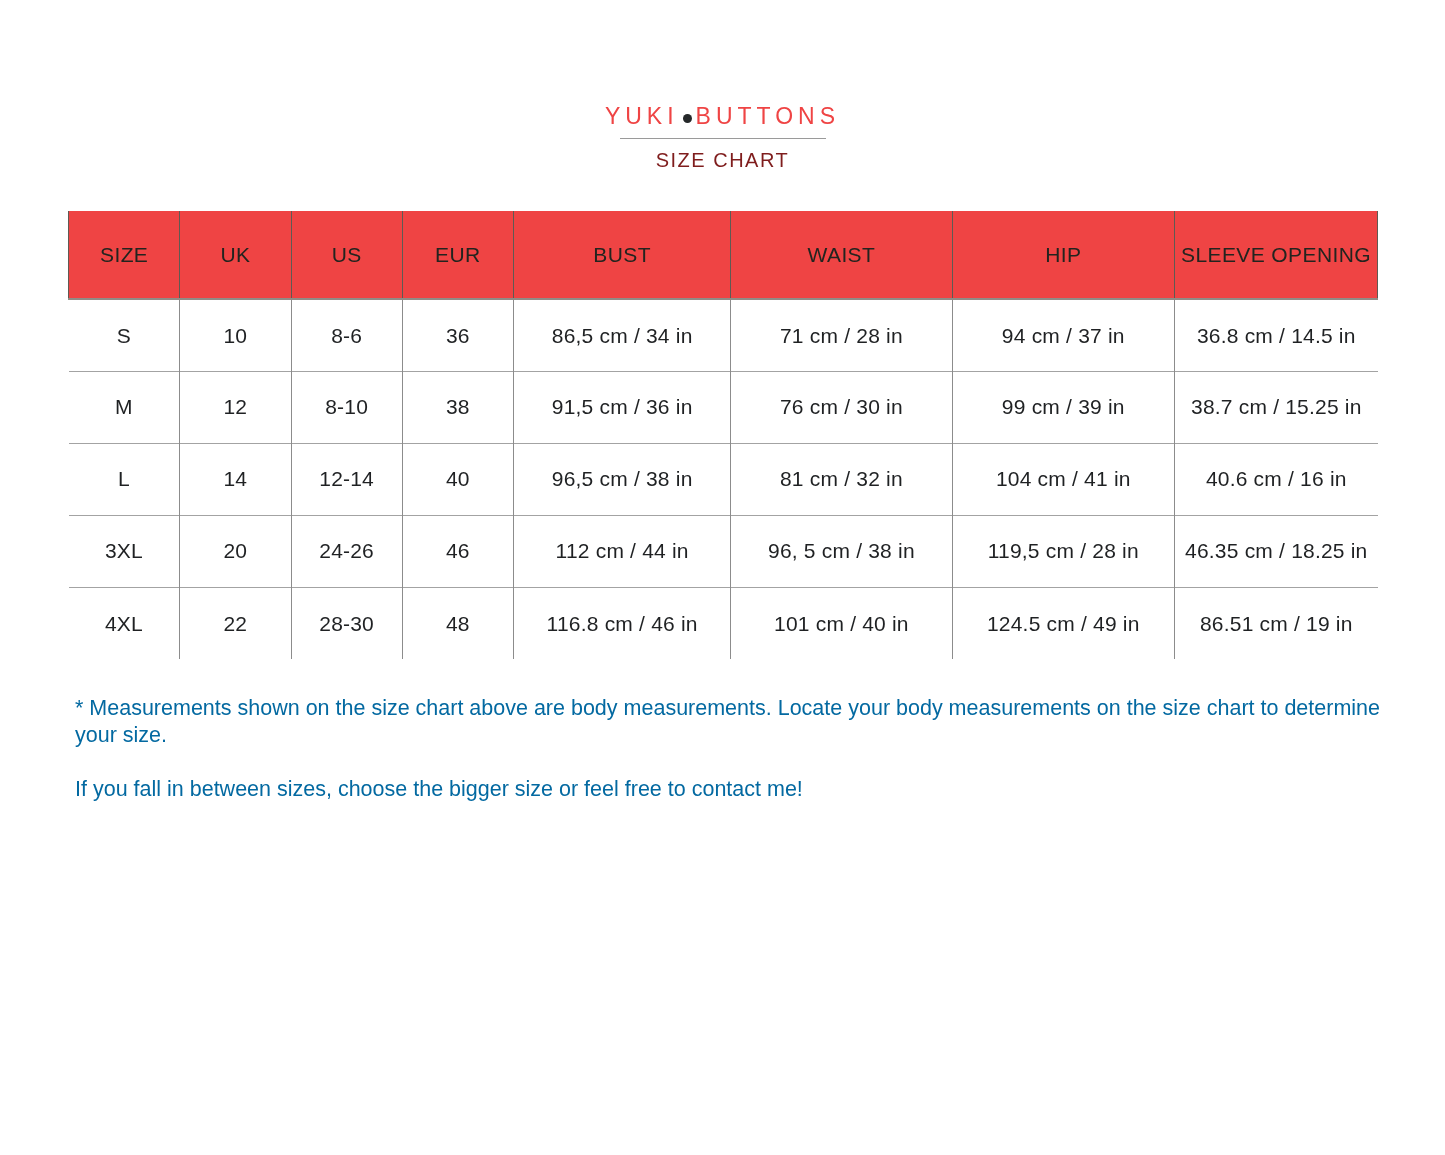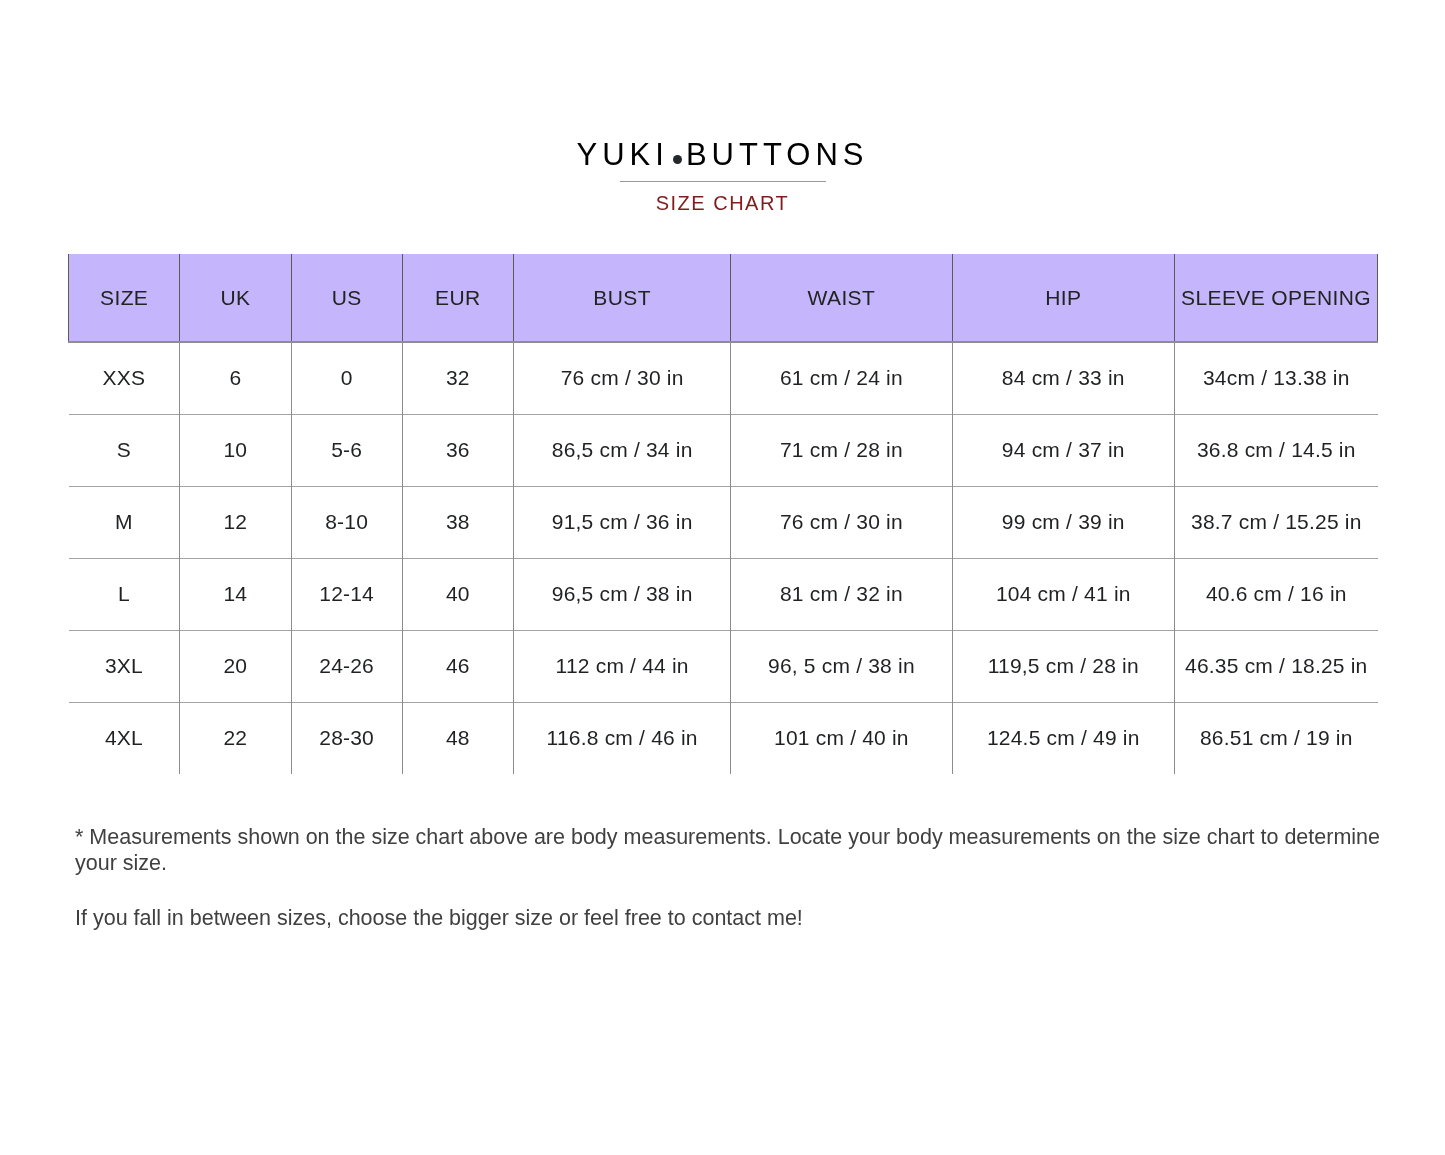--- a/index.html
+++ b/index.html
@@ -11,26 +11,25 @@
     color: #1e1e1e;
     overflow: hidden;
   }
 
   
   .title-block {
     padding-top: 104px;
     text-align: center;
   }
   .brand {
-    font-size: 31px;
+    font-size: 23px;
     font-weight: 500;
     letter-spacing: 5px;
-    color: #000000;
+    color: #ef4444;
     line-height: 1.1;
-    margin-top: 34px;
   }
   .brand .brand-dot {
     display: inline-block;
     width: 9px;
     height: 9px;
     background: #25282a;
     border-radius: 50%;
     margin: 0 4px;
     vertical-align: 1px;
   }
@@ -48,21 +47,21 @@
   }
 
   
   table.size-table {
     border-collapse: collapse;
     table-layout: fixed;
     width: 1310px;
     margin: 39px 0 0 68px;
   }
   .size-table th {
-    background: #c4b5fd;
+    background: #ef4444;
     height: 88px;
     font-weight: 400;
     font-size: 21px;
     letter-spacing: 0.4px;
     text-align: center;
     vertical-align: middle;
     color: #22241f;
     border-left: 1px solid #5f5a53;
     border-right: 1px solid #5f5a53;
     border-bottom: 2px solid #918c86;
@@ -81,24 +80,24 @@
 
   
   col.c-size, col.c-uk, col.c-us, col.c-eur { width: 8.5%; }
   col.c-bust  { width: 16.6%; }
   col.c-waist { width: 16.9%; }
   col.c-hip   { width: 17.0%; }
   col.c-sleeve{ width: 15.5%; }
 
   
   .notes {
-    margin: 50px 60px 0 75px;
+    margin: 36px 60px 0 75px;
     font-size: 21.5px;
     line-height: 1.22;
-    color: #404040;
+    color: #0369a1;
   }
   .notes p.note-2 { margin-top: 28px; }
 </style>
 </head>
 <body>
 
 <div class="title-block">
   <div class="brand">
     <span>YUKI</span><span class="brand-dot"></span><span>BUTTONS</span>
   </div>
@@ -124,33 +123,23 @@
         <th>US</th>
         <th>EUR</th>
         <th>BUST</th>
         <th>WAIST</th>
         <th>HIP</th>
         <th>SLEEVE OPENING</th>
       </tr>
   </thead>
   <tbody>
       <tr>
-        <td>XXS</td>
-        <td>6</td>
-        <td>0</td>
-        <td>32</td>
-        <td>76 cm / 30 in</td>
-        <td>61 cm / 24 in</td>
-        <td>84 cm / 33 in</td>
-        <td>34cm / 13.38 in</td>
-      </tr>
-      <tr>
         <td>S</td>
         <td>10</td>
-        <td>5-6</td>
+        <td>8-6</td>
         <td>36</td>
         <td>86,5 cm / 34 in</td>
         <td>71 cm / 28 in</td>
         <td>94 cm / 37 in</td>
         <td>36.8 cm / 14.5 in</td>
       </tr>
       <tr>
         <td>M</td>
         <td>12</td>
         <td>8-10</td>

